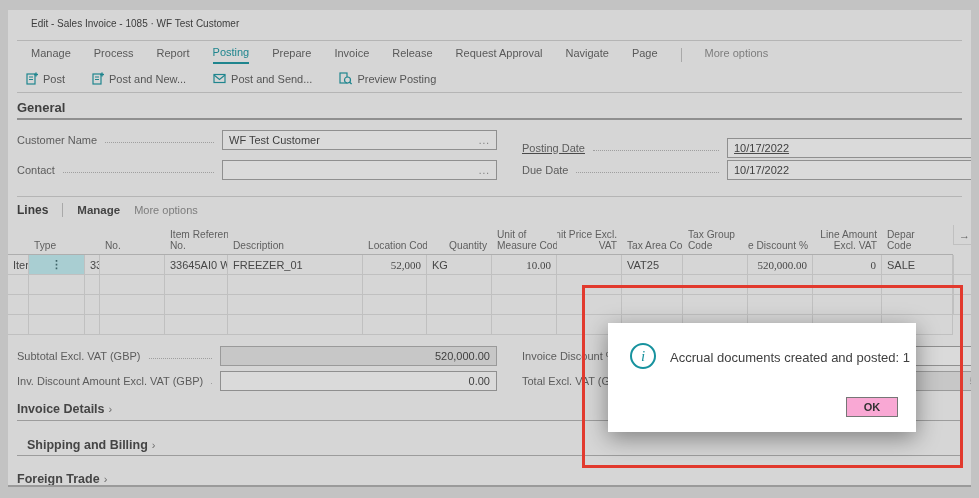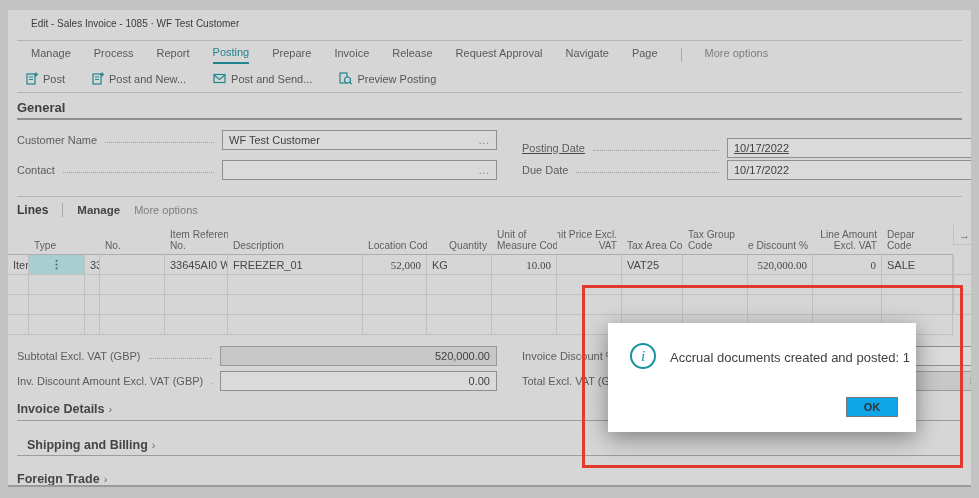--- a/index.html
+++ b/index.html
@@ -93,21 +93,21 @@
   }
   .dlg-icon {
     position:absolute; left:22px; top:20px; width:26px; height:26px;
     border:2px solid #17929e; border-radius:50%; color:#17929e;
     display:flex; align-items:center; justify-content:center;
     font-family:"Liberation Serif", serif; font-size:15px; font-style:italic;
   }
   .dlg-msg { position:absolute; left:62px; top:27px; font-size:13px; color:#404040; white-space:nowrap; }
   .dlg-ok {
     position:absolute; left:238px; top:74px; width:52px; height:20px;
-    background:#0ea5e9; border:1px solid #767676; font-size:11px; font-weight:700;
+    background:#f9a8d4; border:1px solid #767676; font-size:11px; font-weight:700;
     color:#333; display:flex; align-items:center; justify-content:center; cursor:pointer;
   }
 
   
   #red-annotation {
     position:absolute; left:582px; top:285px; width:381px; height:183px;
     border:3px solid #e23a2e; z-index:30; pointer-events:none;
   }
 
   .icon-teal { color:#1f858e; }

